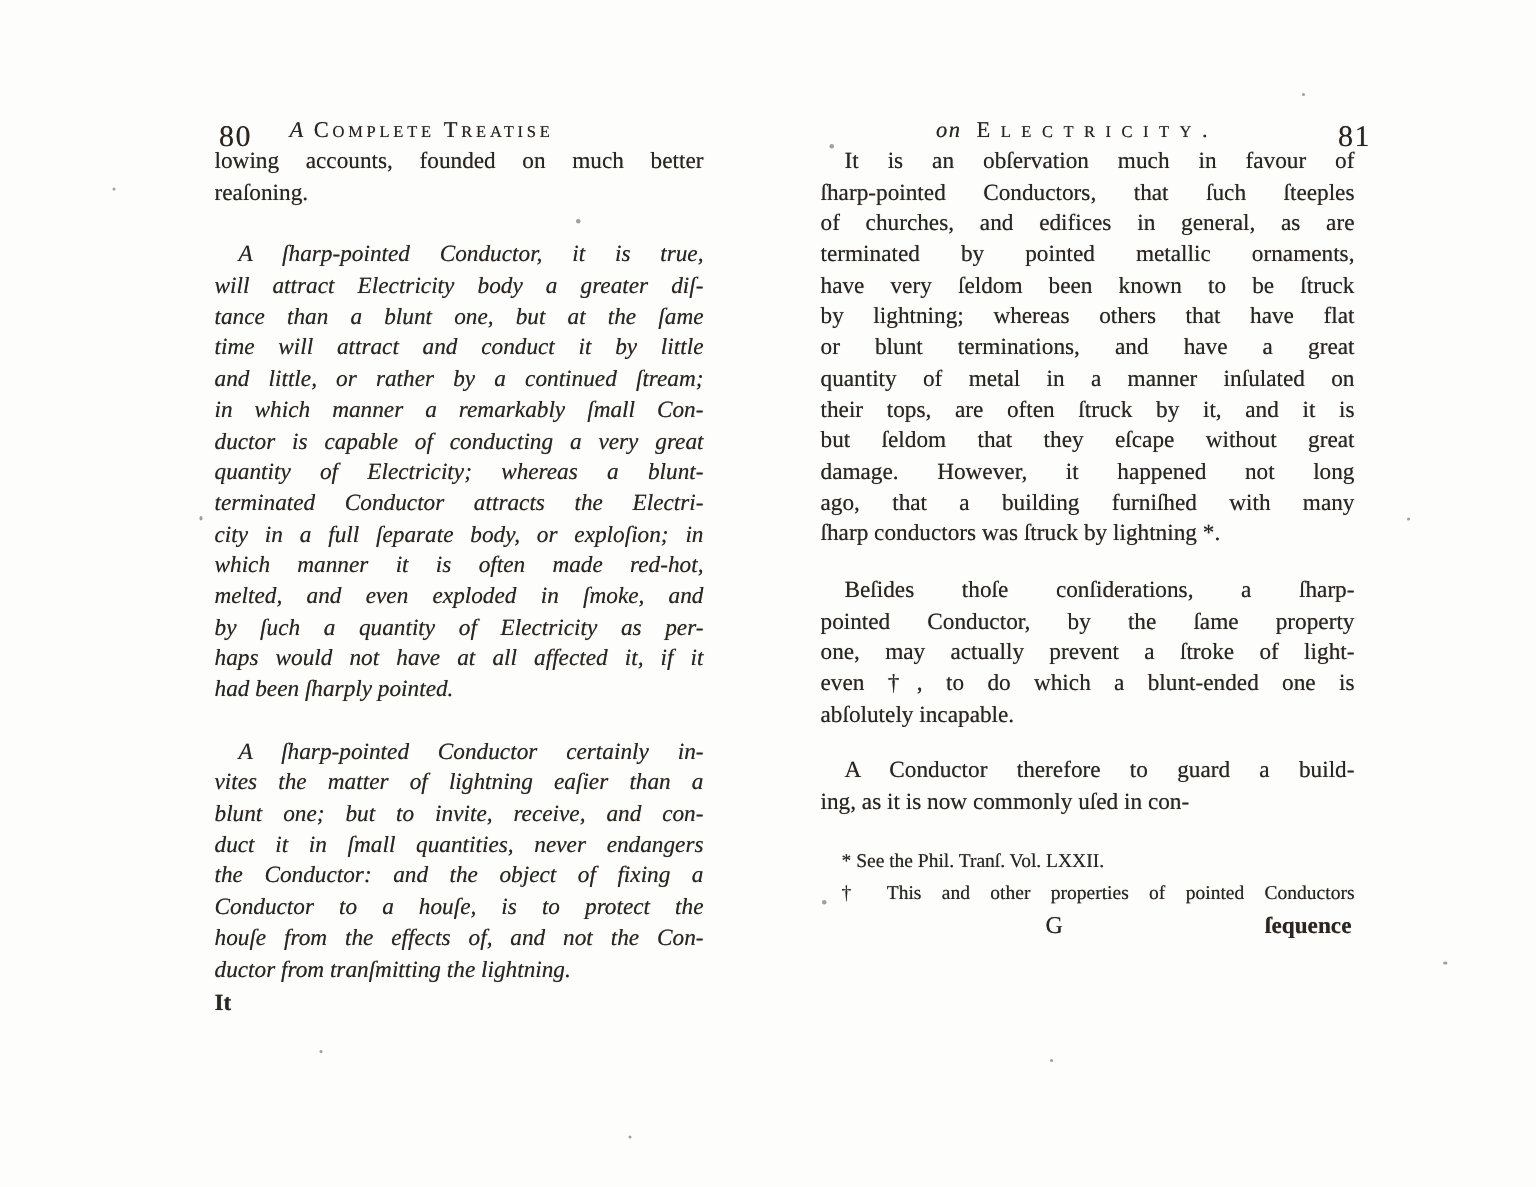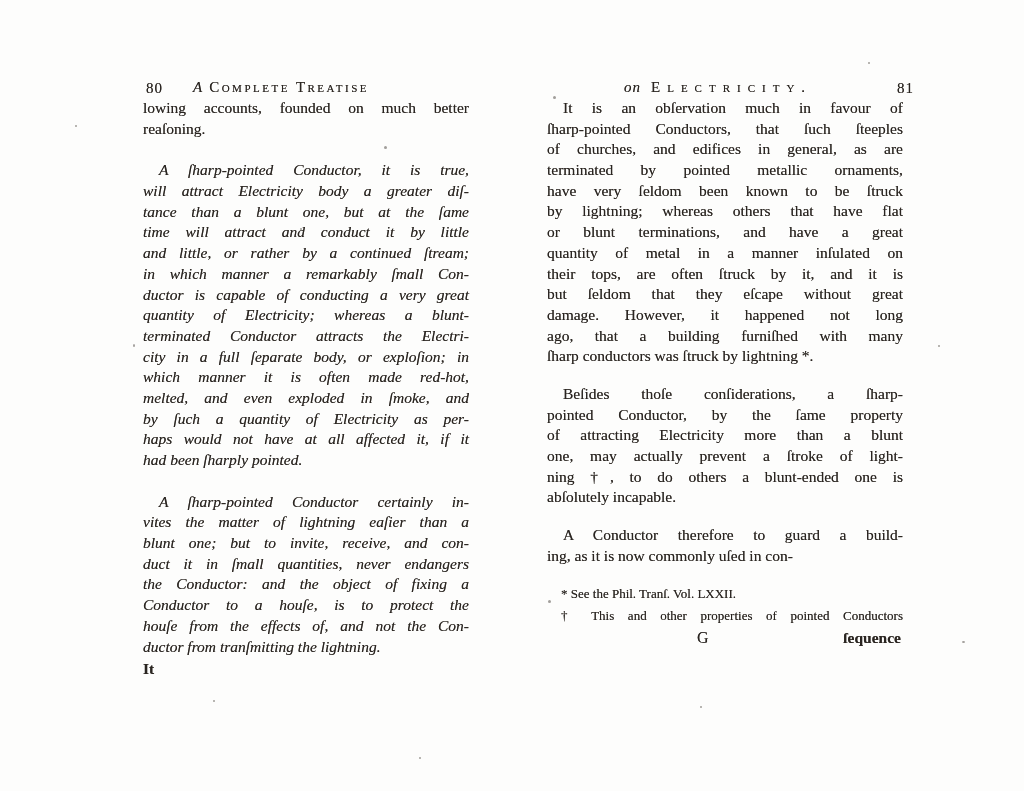--- a/index.html
+++ b/index.html
@@ -10,21 +10,21 @@
     color:#2a2521;
     overflow:hidden;
   }
   .spread { position:absolute; inset:0; }
   .ink { text-shadow:0 0 0.5px rgba(43,38,33,0.65); }
 
   
   .running-head { position:absolute; top:79px; height:22px; font-size:15px; }
   #left-head  { left:143px; width:326px; }
   #right-head { left:568px; width:356px; }
-  .pnum { letter-spacing:1px; font-size:15px; }
+  .pnum { letter-spacing:1px; font-size:20px; }
   #left-head .pnum  { position:absolute; left:3px; top:1px; }
   #right-head .pnum { position:absolute; right:10px; top:1px; }
   #left-head .title-wrap  { position:absolute; left:50px; top:0; white-space:nowrap; }
   #right-head .title-wrap { position:absolute; left:56px; top:0; white-space:nowrap; }
   .head-italic { font-style:italic; margin-right:7px; }
   .head-smallcaps { font-variant:small-caps; }
   #left-head  .head-smallcaps { letter-spacing:2.5px; font-size:15px; }
   #right-head .head-smallcaps { letter-spacing:7px;   font-size:15px; }
   #right-head .head-italic { letter-spacing:1px; margin-right:10px; }
 
@@ -123,23 +123,22 @@
           <div class="line">quantity of metal in a manner inſulated on</div>
           <div class="line">their tops, are often ſtruck by it, and it is</div>
           <div class="line">but ſeldom that they eſcape without great</div>
           <div class="line">damage. However, it happened not long</div>
           <div class="line">ago, that a building furniſhed with many</div>
           <div class="line last">ſharp conductors was ſtruck by lightning *.</div>
         </div>
         <div class="paragraph indent">
           <div class="line">Beſides thoſe conſiderations, a ſharp-</div>
           <div class="line">pointed Conductor, by the ſame property</div>
-          <div class="line">of attracting Electricity more than a blunt</div>
           <div class="line">one, may actually prevent a ſtroke of light-</div>
-          <div class="line">ning †, to do others a blunt-ended one is</div>
+          <div class="line">even †, to do which a blunt-ended one is</div>
           <div class="line last">abſolutely incapable.</div>
         </div>
         <div class="paragraph indent">
           <div class="line">A Conductor therefore to guard a build-</div>
           <div class="line last">ing, as it is now commonly uſed in con-</div>
         </div>
       </div>
     <div class="footnotes">
         <div class="footnote">
           <div class="fline last">* See the Phil. Tranſ. Vol. LXXII.</div>

